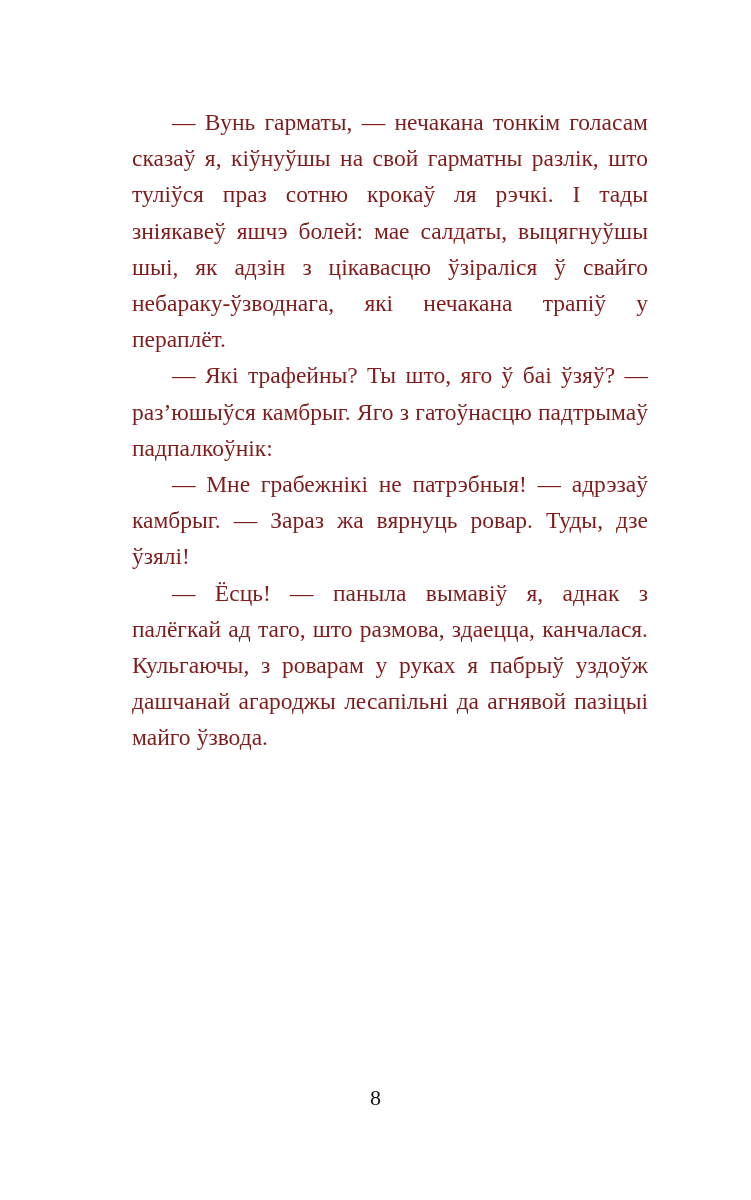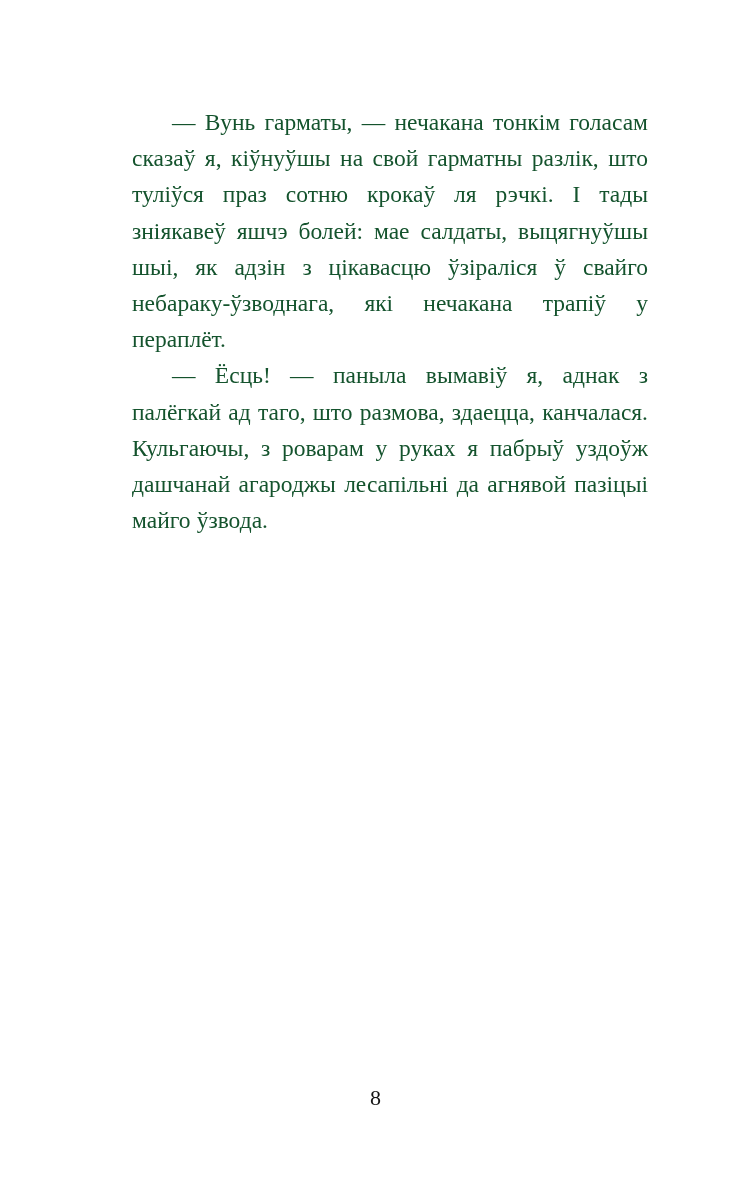--- a/index.html
+++ b/index.html
@@ -22,21 +22,21 @@
     left: 132px;
     top: 104px;
     width: 516px;
   }
   .para {
     margin: 0;
     text-indent: 40px;
     text-align: justify;
     font-size: 23.5px;
     line-height: 36.2px;
-    color: #14532d;
+    color: #7f1d1d;
     hyphens: manual;
     -webkit-hyphens: manual;
     word-spacing: 0.01em;
   }
   
   .para.continues {
     text-align-last: justify;
   }
   .page-number {
     position: absolute;
@@ -50,18 +50,20 @@
     font-family: "Liberation Serif", "DejaVu Serif", serif;
   }
 </style>
 </head>
 <body>
 
 <div class="page">
 
   <div class="text-block">
     <p class="para">— Вунь гарматы, — нечакана тонкім голасам сказаў я, кіўнуўшы на свой гарматны разлік, што туліўся праз сотню крокаў ля рэчкі. І тады зніякавеў яшчэ болей: мае салдаты, выцягнуўшы шыі, як адзін з цікавасцю ўзіраліся ў свайго небараку-ўзводнага, які нечакана трапіў у пераплёт.</p>
+    <p class="para">— Які трафейны? Ты што, яго ў баі ўзяў? — раз’юшыўся камбрыг. Яго з гатоўнасцю падтрымаў падпалкоўнік:</p>
+    <p class="para">— Мне грабежнікі не патрэбныя! — адрэзаў камбрыг. — Зараз жа вярнуць ровар. Туды, дзе ўзялі!</p>
     <p class="para">— Ёсць! — паныла вымавіў я, аднак з палёгкай ад таго, што размова, здаецца, канчалася. Кульгаючы, з роварам у руках я пабрыў уздоўж дашчанай агароджы лесапільні да агнявой пазіцыі майго ўзвода.</p>
   </div>
 
   <div class="page-number">8</div>
 
 </div>
 
 </body></html>

